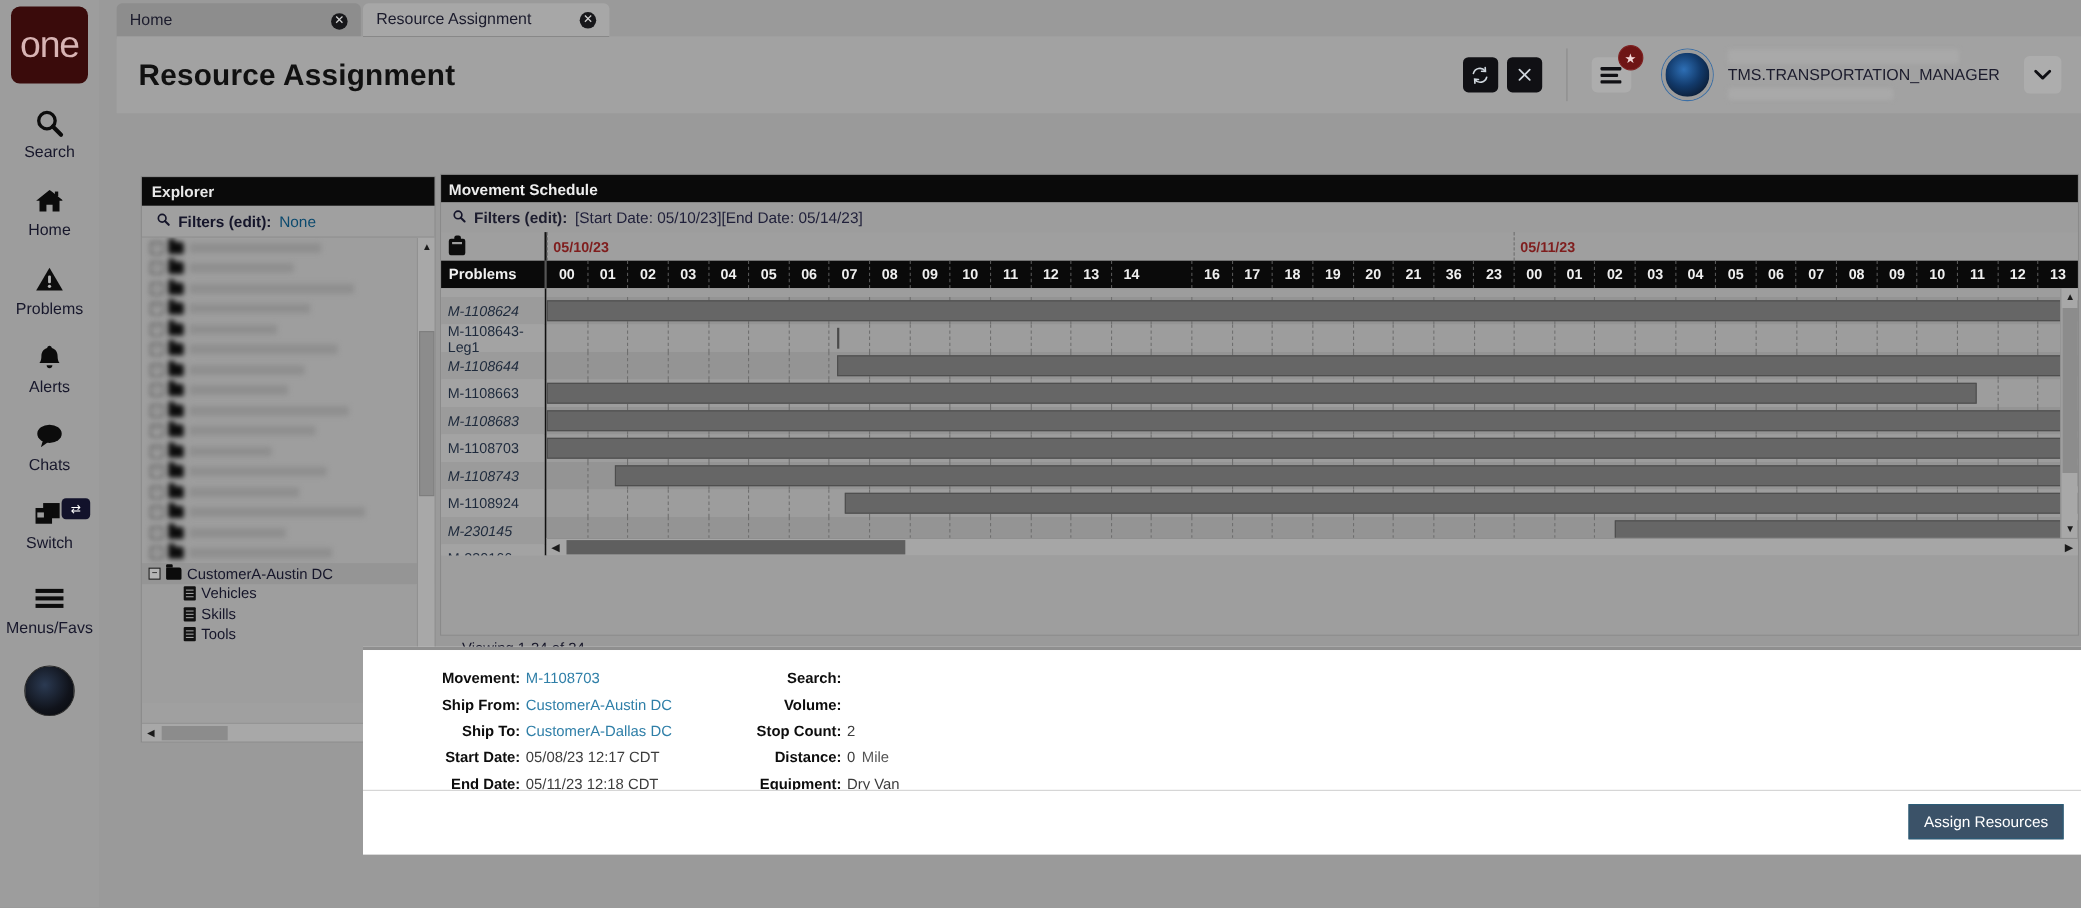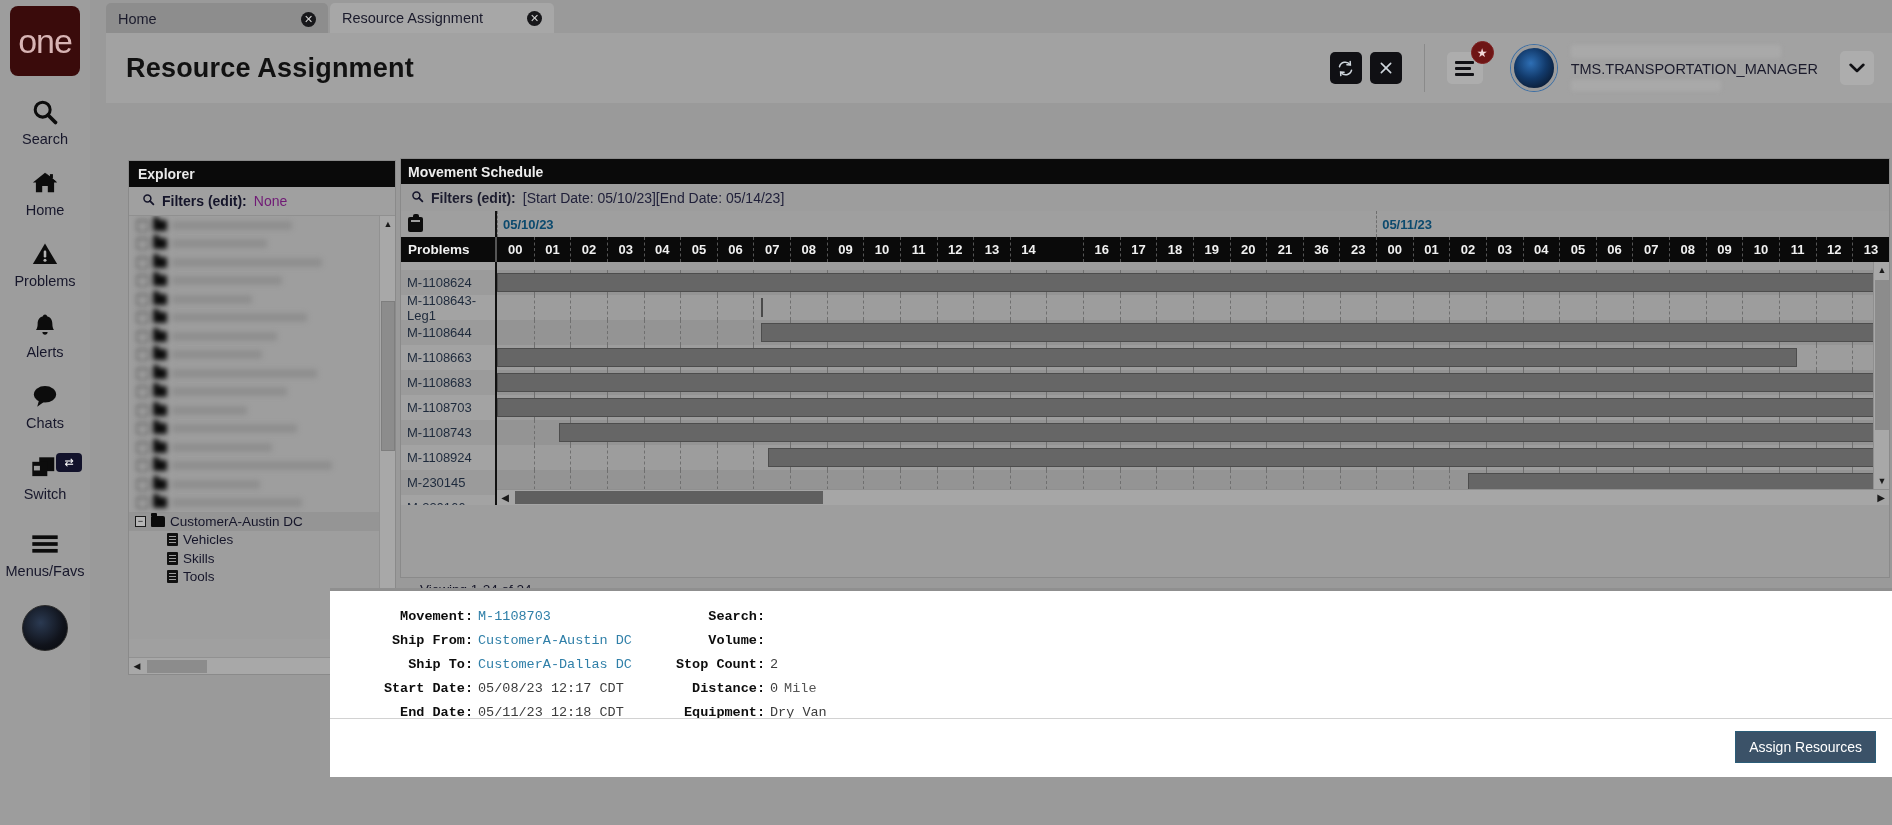--- a/index.html
+++ b/index.html
@@ -129,21 +129,21 @@
   .panel-title {
     height: 26px; background: #0a0a0a; color: #e8e8e8;
     font-size: 14px; font-weight: bold; display: flex; align-items: center;
     padding-left: 9px;
   }
   .filterbar {
     height: 28px; display: flex; align-items: center; gap: 7px;
     padding-left: 13px; font-size: 14px;
   }
   .filterbar .flabel { font-weight: bold; color: #15152a; }
-  .filterbar .fval { color: #701a75; }
+  .filterbar .fval { color: #0c4a6e; }
   .tree {
     position: relative; height: 424px; overflow: hidden; background: #9e9e9e;
     border-top: 1px solid #909090;
   }
   .tree-row {
     display: flex; align-items: center; height: 18.5px; padding-left: 8px; gap: 5px;
     font-size: 13.5px; color: #16162a;
   }
   .tree-row.blur { filter: blur(2.4px); }
   .tree-row.sel { background: #959595; }
@@ -216,21 +216,21 @@
   }
   .cal-icon:before {
     content:""; position:absolute; left:3px; top:3px; width:9px; height:2px; background:#9f9f9f;
   }
   .cal-icon:after {
     content:""; position:absolute; left:4.5px; top:-3px; width:6px; height:4px;
     background:#0d0d0d; border-radius: 2px 2px 0 0;
   }
   .daterow .days { flex: 1; display: flex; position: relative; }
   .dayseg {
-    font-size: 13px; font-weight: bold; color: #0c4a6e;
+    font-size: 13px; font-weight: bold; color: #7f1d1d;
     display: flex; align-items: center; padding-left: 5px;
     border-left: 1px dashed #6e6e6e;
   }
 
   
   .hourrow { display: flex; height: 25px; background: #0a0a0a; color: #f0f0f0; }
   .hourrow .mv {
     width: 96px; flex: none; font-size: 13.5px; font-weight: bold;
     display: flex; align-items: center; padding-left: 7px;
     border-right: 2px solid #555;
@@ -243,21 +243,21 @@
   }
   .hourcell:first-child { border-left: none; }
 
   
   .gantt { display: flex; height: 243px; position: relative; overflow: hidden; }
   .gantt-names { width: 96px; flex: none; border-right: 2px solid #111; background: #a4a4a4; }
   .name-row {
     height: 25px; display: flex; align-items: center; padding-left: 6px;
     font-size: 13px; color: #1e2a3c;
   }
-  .name-row.odd { background: #9b9b9b; }
+  .name-row.odd { background: #9b9b9b; font-style: italic; }
   .name-row.even { background: #a3a3a3; }
   .gantt-grid { flex: 1; position: relative; background: #9d9d9d; }
   .grid-row { height: 25px; position: relative; }
   .grid-row.odd { background: #949494; }
   .grid-row.even { background: #9d9d9d; }
   .gridline {
     position: absolute; top: 0; bottom: 0; width: 0; border-left: 1px dashed #6f6f6f;
   }
   .bar {
     position: absolute; top: 3px; height: 19px;
@@ -291,21 +291,21 @@
     position: absolute; left: 330px; top: 588px; width: 1562px; height: 91px;
     background: #ffffff; border-top: 3px solid #8f8f8f;
   }
   .detailbody {
     position: absolute; left: 330px; top: 591px; width: 1562px; height: 186px;
     background: #ffffff;
     display: flex;
   }
   .dcolA { width: 310px; padding-top: 13px; }
   .dcolB { width: 190px; padding-top: 13px; }
-  .drow { display: flex; height: 24px; align-items: center; font-size: 13.5px; font-family: Liberation Mono, monospace; }
+  .drow { display: flex; height: 24px; align-items: center; font-size: 13.5px; }
   .dlabel { font-weight: bold; color: #0d0d0d; text-align: right; padding-right: 5px; }
   .dcolA .dlabel { width: 148px; }
   .dcolB .dlabel { width: 130px; }
   .dval { color: #3c3c3c; }
   .dval.link { color: #2f7fa8; cursor: pointer; }
   .dval .unit { color: #555; margin-left: 6px; }
 
   .assigned {
     position: absolute; left: 828px; top: 600px; width: 730px; height: 118px;
     border: 1px solid #b4bcc6; background: #fff;

